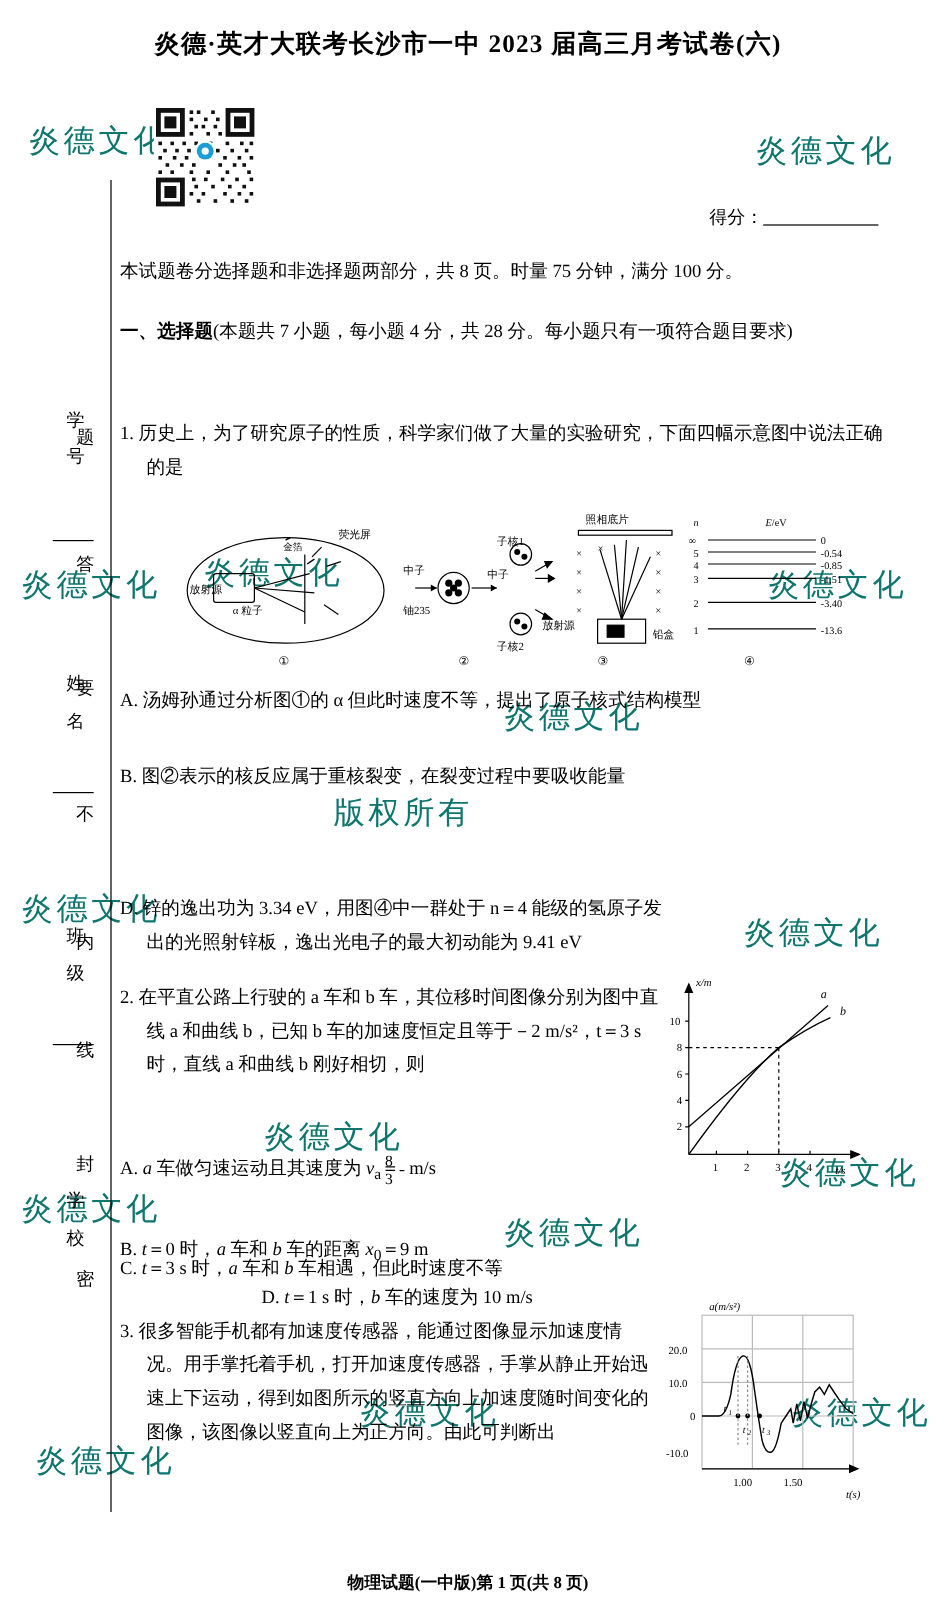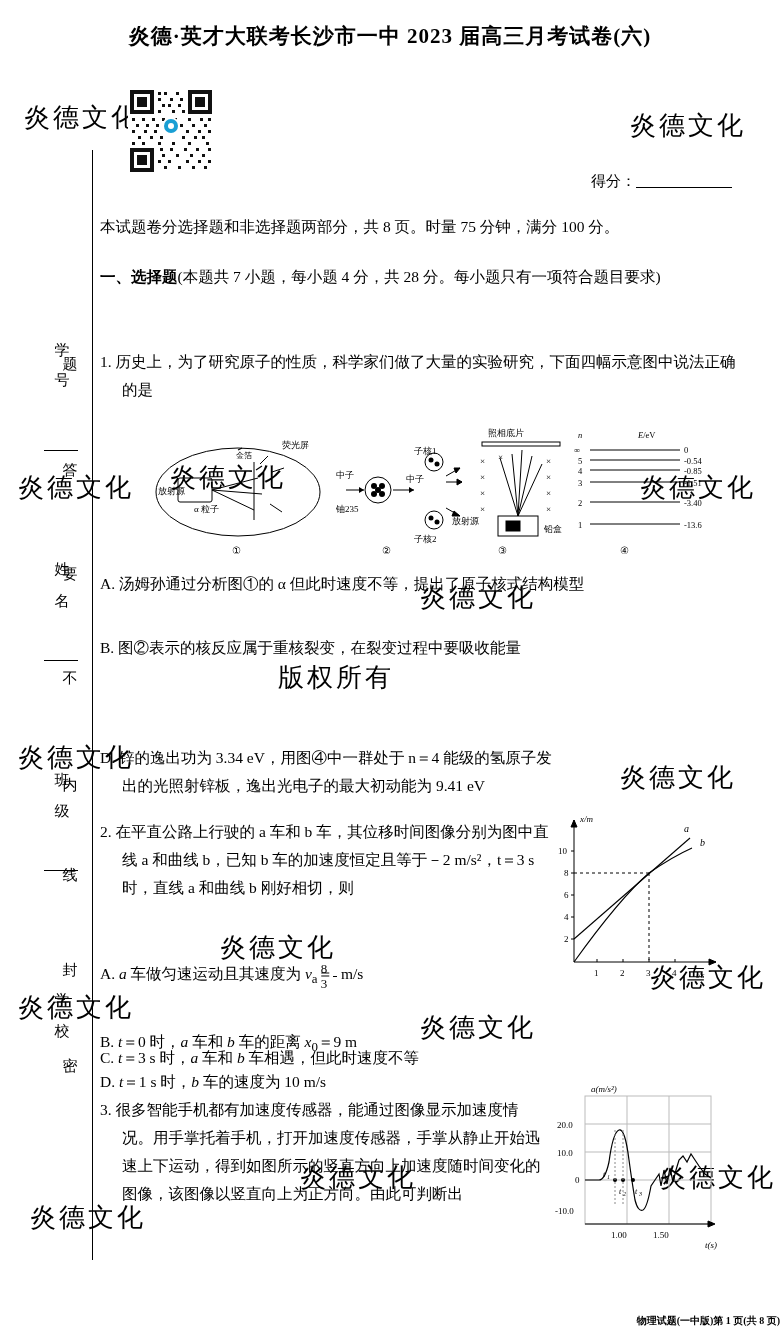--- a/index.html
+++ b/index.html
@@ -7,21 +7,21 @@
     width:780px; height:1344px;
     background:#ffffff;
     font-family:"Liberation Serif", serif;
     color:#000;
     position:relative;
     overflow:hidden;
   }
   .page { position:relative; width:780px; height:1344px; }
   .wm-big {
     position:absolute;
-    color:#000000;
+    color:#0f766e;
     font-size:26px;
     font-family:"Liberation Serif", serif;
     letter-spacing:3px;
     white-space:nowrap;
     pointer-events:none;
   }
 
   
   .side-col {
     position:absolute; left:28px; top:150px; width:58px; height:1100px;
@@ -80,21 +80,21 @@
   .q { position:absolute; left:100px; width:620px; font-size:15.5px; line-height:28px; }
   .q-ind { padding-left:22px; text-indent:-22px; }
   .opt { padding-left:22px; text-indent:-22px; }
 
   .figwrap { position:absolute; }
 
   svg { display:block; }
 
   .footer {
     position:absolute; left:0; right:0; bottom:16px;
-    text-align:right; font-size:10px; font-weight:bold;
+    text-align:center; font-size:14px; font-weight:bold;
   }
 
   .italic { font-style:italic; font-family:"Liberation Serif", serif; }
   .frac { display:inline-block; vertical-align:-9px; text-align:center; font-size:13px; line-height:14px;}
   .frac .num { display:block; border-bottom:1px solid #000; padding:0 2px;}
   .frac .den { display:block; padding:0 2px;}
 </style>
 </head>
 <body>
 
@@ -416,21 +416,21 @@
 
   <div class="q opt" style="top:960px; width:440px;">
     A.&nbsp;<span class="italic">a</span> 车做匀速运动且其速度为 <span class="italic">v</span><sub>a</sub>＝<span class="frac"><span class="num">8</span><span class="den">3</span></span> m/s
   </div>
   <div class="q opt" style="top:1008px; width:440px;margin-top:20px;">
     B.&nbsp;<span class="italic">t</span>＝0 时，<span class="italic">a</span> 车和 <span class="italic">b</span> 车的距离 <span class="italic">x</span><sub>0</sub>＝9 m
   </div>
   <div class="q opt" style="top:1044px; width:440px;">
     C.&nbsp;<span class="italic">t</span>＝3 s 时，<span class="italic">a</span> 车和 <span class="italic">b</span> 车相遇，但此时速度不等
   </div>
-  <div class="q opt" style="top:1068px; width:440px;">
+  <div class="q opt" style="top:1068px; width:440px;text-align:center;">
     D.&nbsp;<span class="italic">t</span>＝1 s 时，<span class="italic">b</span> 车的速度为 10 m/s
   </div>
 
   <div class="q q-ind" style="top:1096px; width:420px;">
     <span>3.</span>
     <span>很多智能手机都有加速度传感器，能通过图像显示加速度情况。用手掌托着手机，打开加速度传感器，手掌从静止开始迅速上下运动，得到如图所示的竖直方向上加速度随时间变化的图像，该图像以竖直向上为正方向。由此可判断出</span>
   </div>
 
   <div class="figwrap" style="left:555px; top:1082px;">
     <svg width="180" height="180" viewBox="0 0 180 180">

